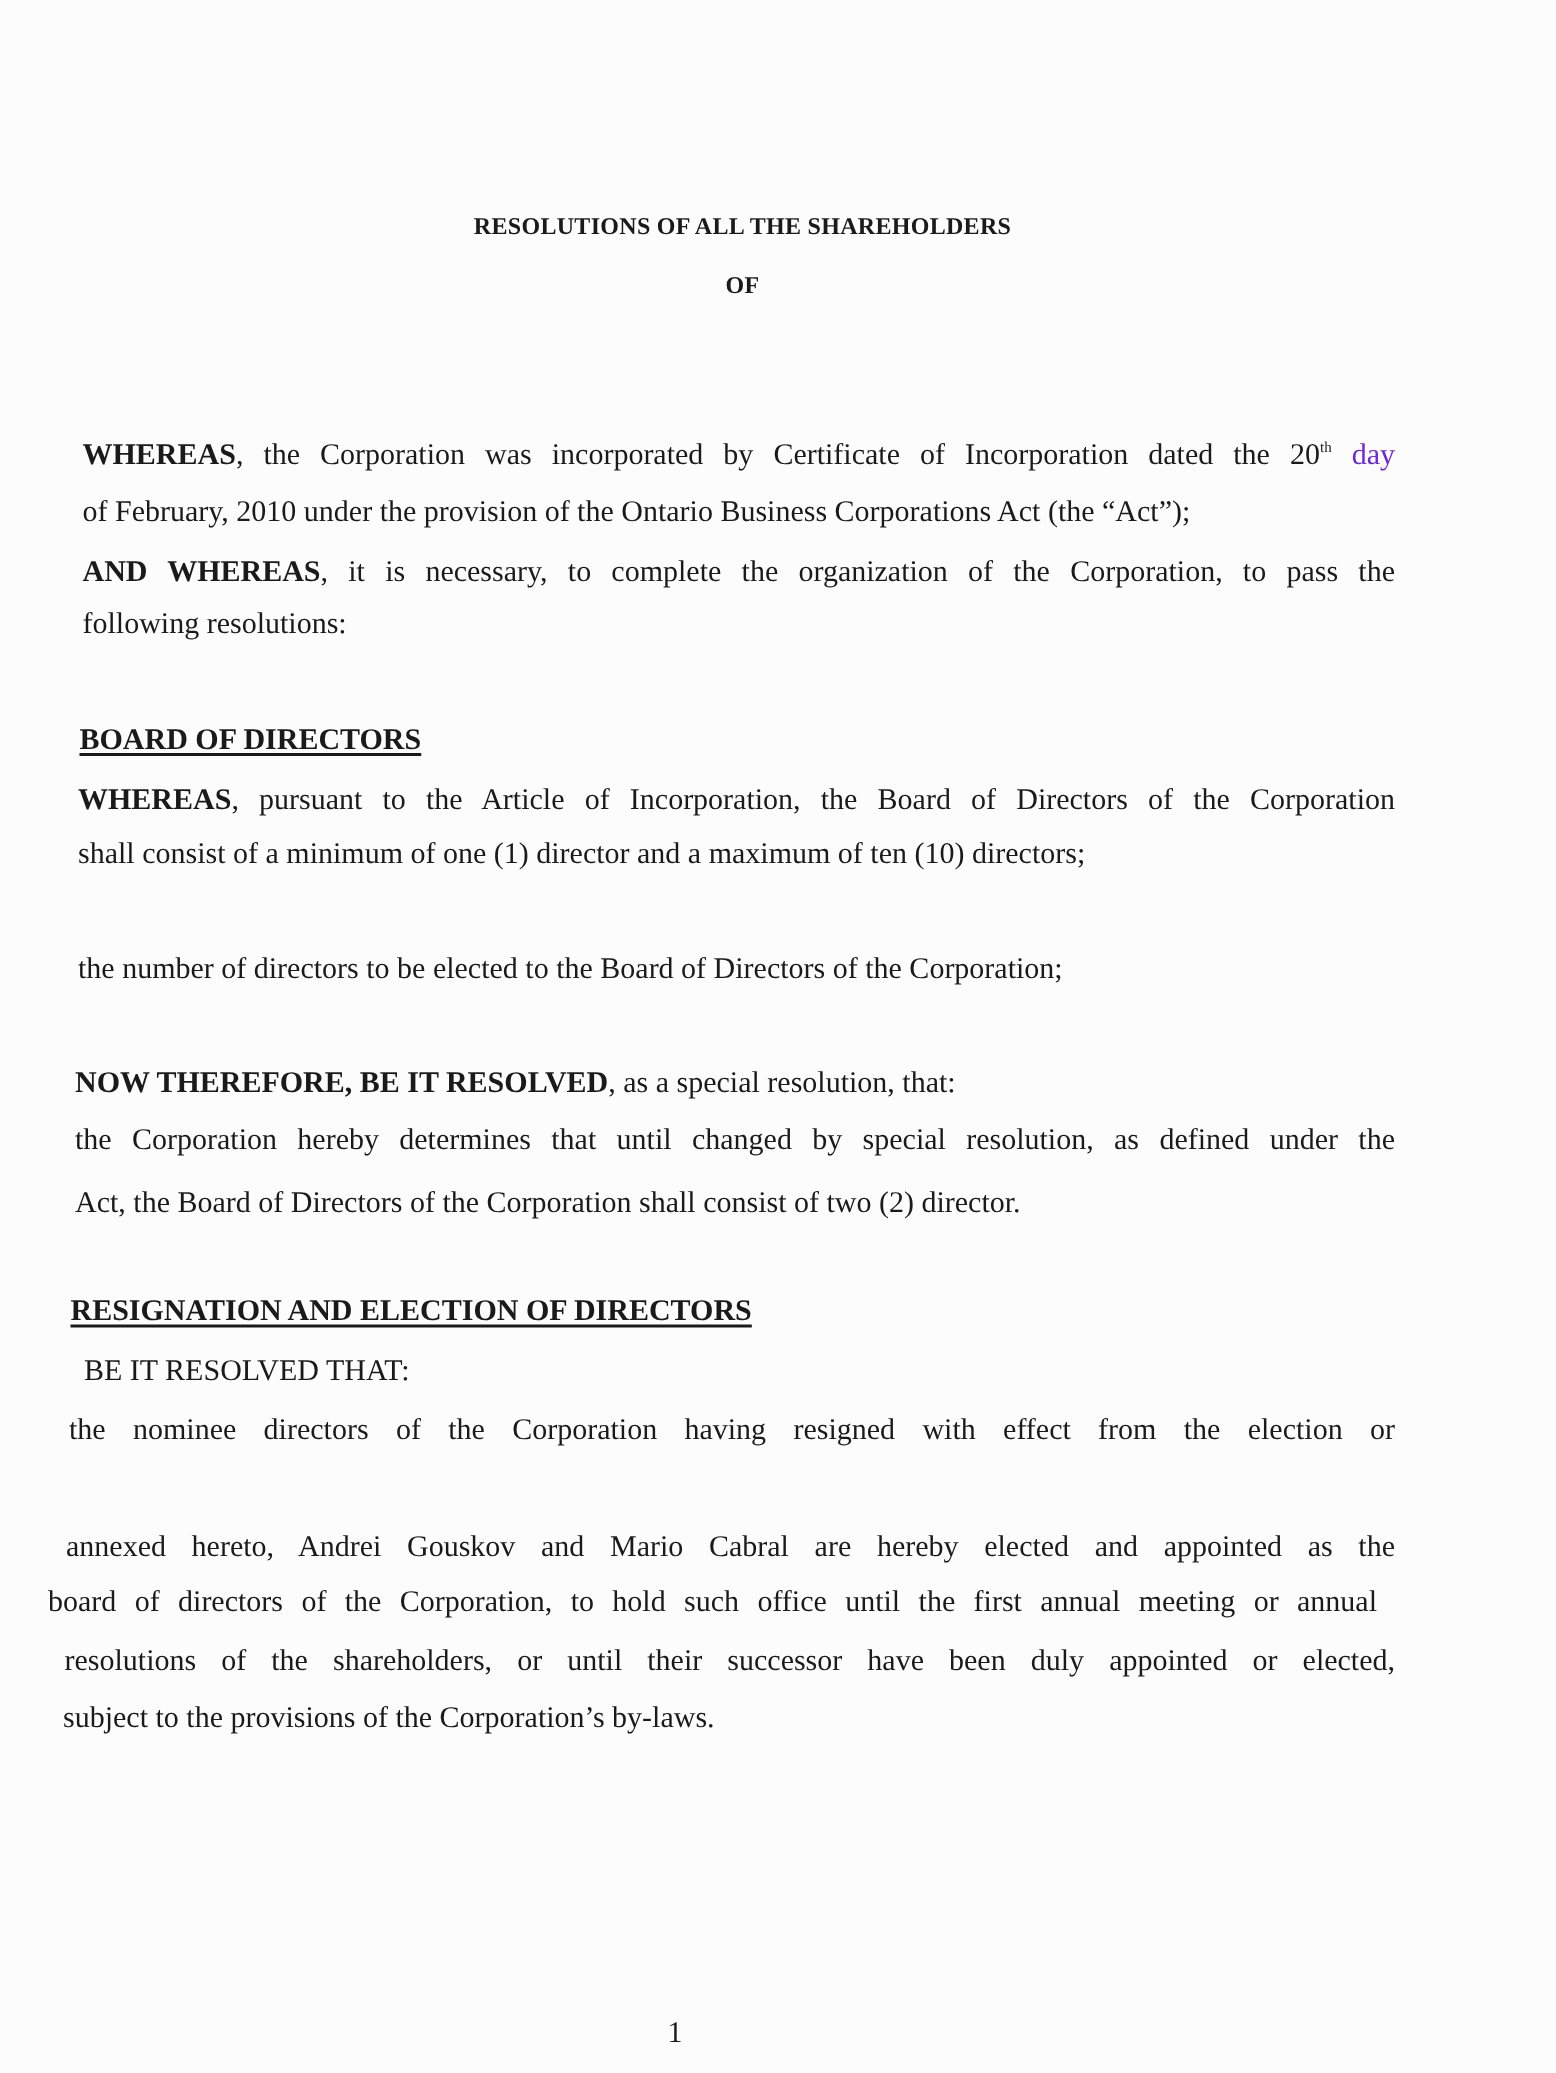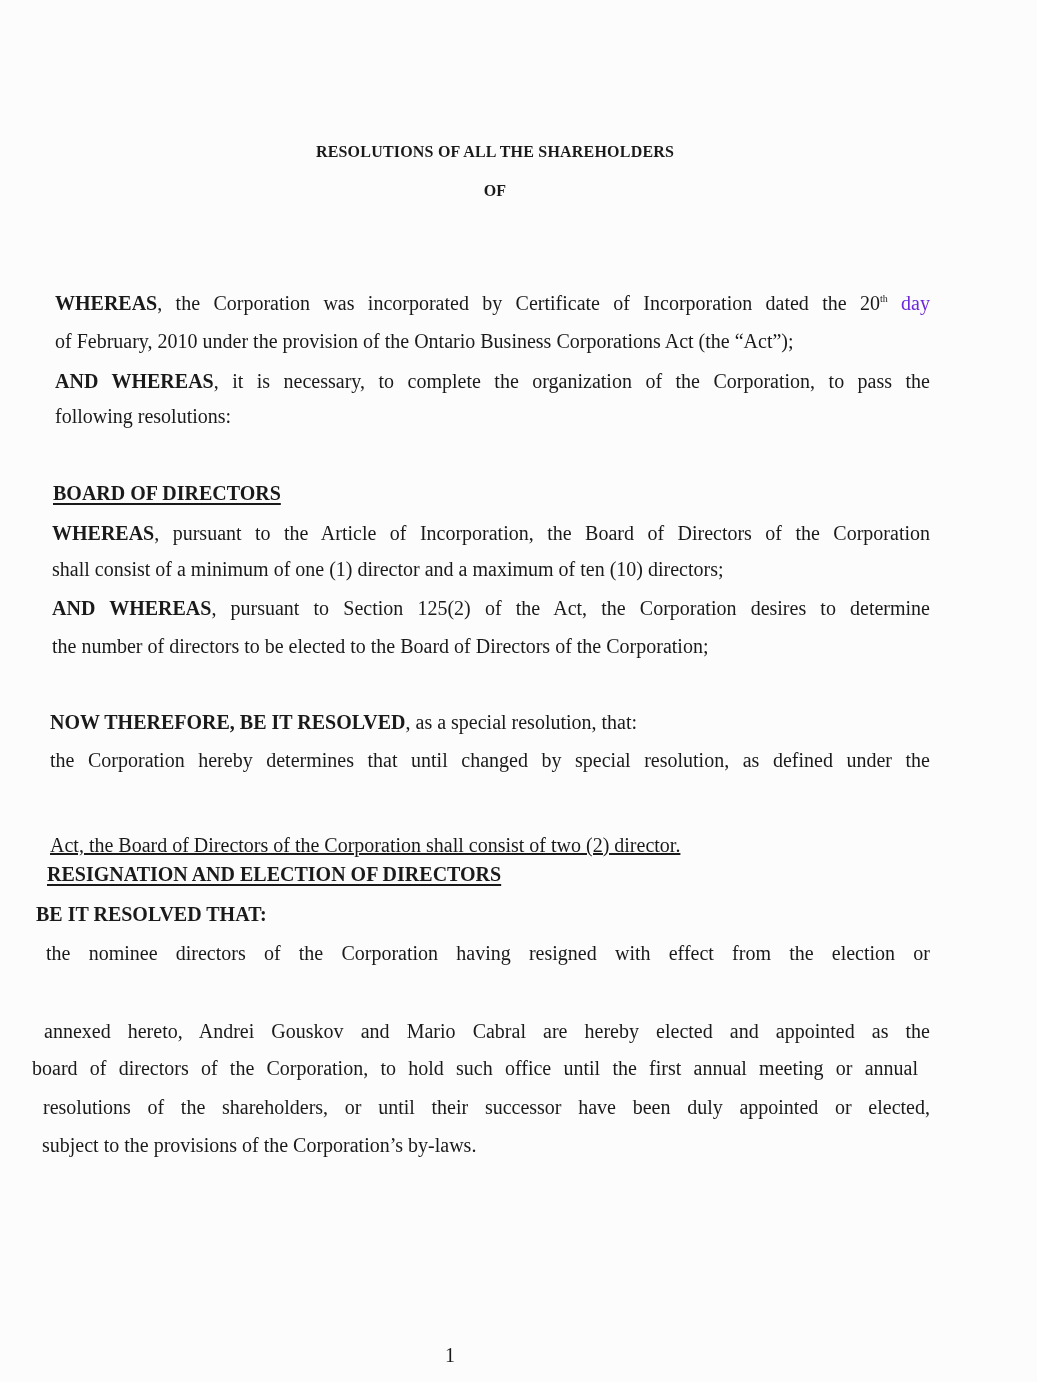--- a/index.html
+++ b/index.html
@@ -44,33 +44,30 @@
   </div>
   <div class="line" style="left:55px; top:405px;">following resolutions:</div>
 
   <div class="line heading" style="left:53px; top:482px;">BOARD OF DIRECTORS</div>
 
   <div class="line justify" style="left:52px; top:522px; width:878px;">
     <span class="b">WHEREAS</span><span>, pursuant to the Article of Incorporation, the Board of Directors of the Corporation</span>
   </div>
   <div class="line" style="left:52px; top:558px;">shall consist of a minimum of one (1) director and a maximum of ten (10) directors;</div>
 
-  <div class="line justify" style="left:52px; top:597px; width:878px;">
-    <span class="b">AND WHEREAS</span><span>, pursuant to Section 125(2) of the Act, the Corporation desires to determine</span>
-  </div>
   <div class="line" style="left:52px; top:635px;">the number of directors to be elected to the Board of Directors of the Corporation;</div>
 
   <div class="line" style="left:50px; top:711px;">
     <span class="b">NOW THEREFORE, BE IT RESOLVED</span><span>, as a special resolution, that:</span>
   </div>
   <div class="line justify" style="left:50px; top:749px; width:880px;">the Corporation hereby determines that until changed by special resolution, as defined under the</div>
-  <div class="line" style="left:50px; top:834px;text-decoration:underline;">Act, the Board of Directors of the Corporation shall consist of two (2) director.</div>
+  <div class="line" style="left:50px; top:791px;">Act, the Board of Directors of the Corporation shall consist of two (2) director.</div>
 
   <div class="line heading" style="left:47px; top:863px;">RESIGNATION AND ELECTION OF DIRECTORS</div>
-  <div class="line" style="left:36px; top:903px;font-weight:bold;">BE IT RESOLVED THAT:</div>
+  <div class="line" style="left:56px; top:903px;">BE IT RESOLVED THAT:</div>
 
   <div class="line justify" style="left:46px; top:942px; width:884px;">the nominee directors of the Corporation having resigned with effect from the election or</div>
   <div class="line justify" style="left:44px; top:1020px; width:886px;">annexed hereto, Andrei Gouskov and Mario Cabral are hereby elected and appointed as the</div>
   <div class="line justify" style="left:32px; top:1057px; width:886px;">board of directors of the Corporation, to hold such office until the first annual meeting or annual</div>
   <div class="line justify" style="left:43px; top:1096px; width:887px;">resolutions of the shareholders, or until their successor have been duly appointed or elected,</div>
   <div class="line" style="left:42px; top:1134px;">subject to the provisions of the Corporation’s by-laws.</div>
 
   <div class="pnum">1</div>
 </div>
 

